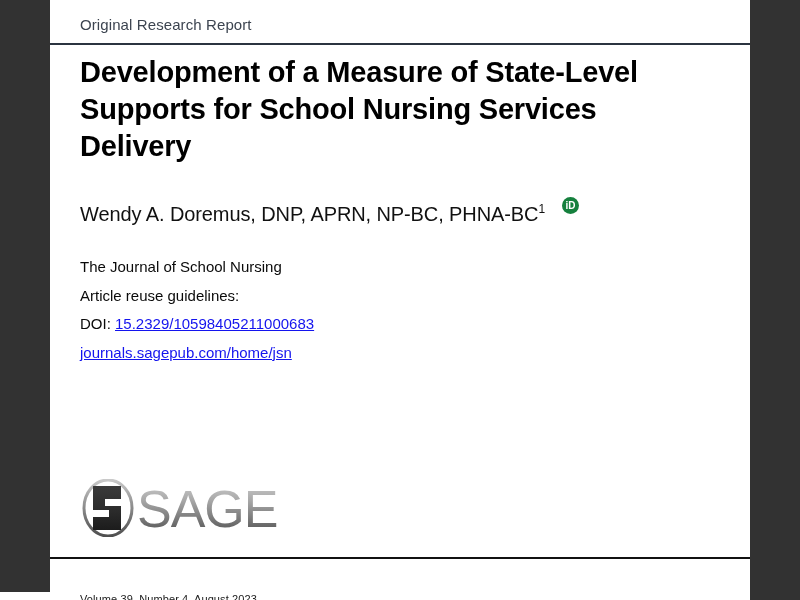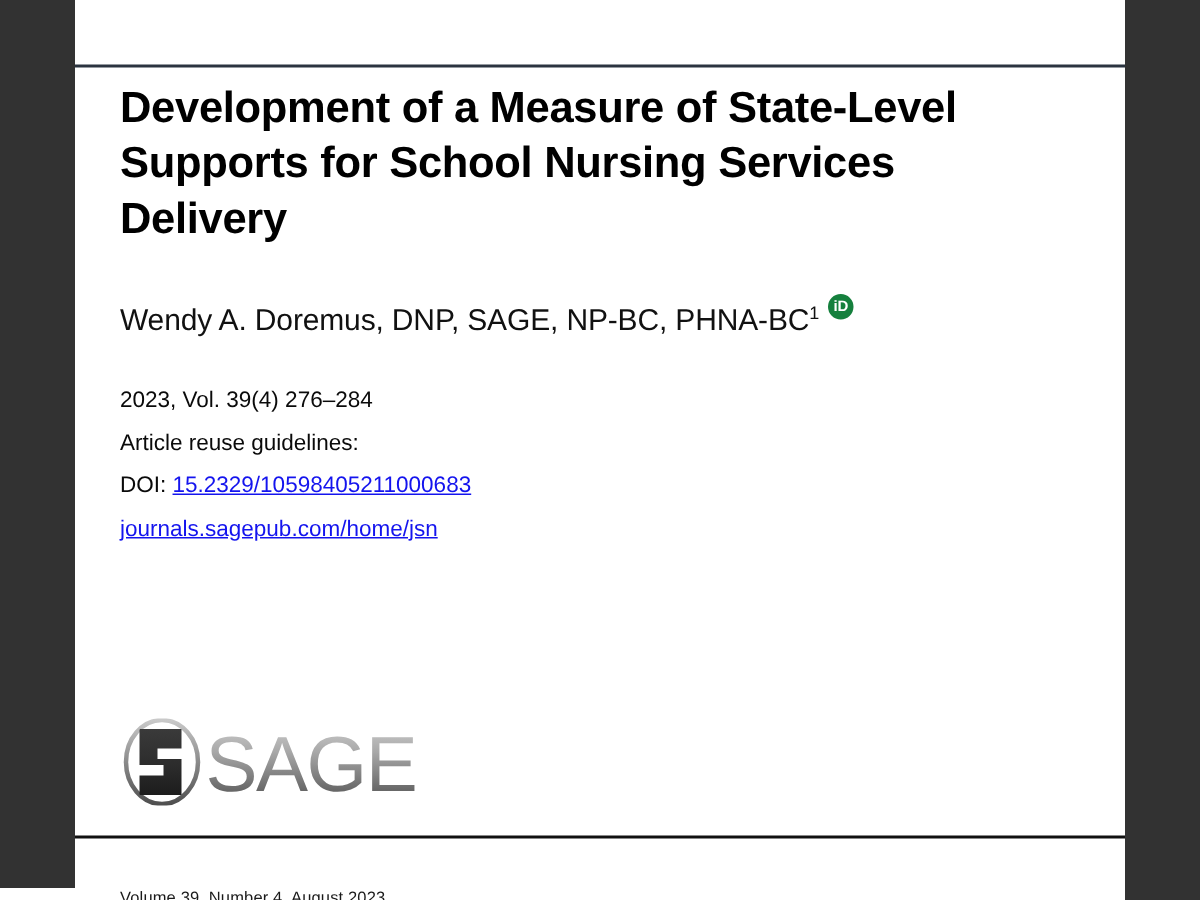--- a/index.html
+++ b/index.html
@@ -93,21 +93,21 @@
     line-height: 0;
   }
   .orcid-icon {
     display: inline-block;
     width: 17px;
     height: 17px;
     border-radius: 50%;
     background: #15803d;
     position: relative;
     top: -7px;
-    margin-left: 6px;
+    margin-left: 17px;
     vertical-align: baseline;
   }
   .orcid-icon .orcid-text {
     position: absolute;
     left: 0;
     right: 0;
     top: 0;
     bottom: 0;
     color: #ffffff;
     font-size: 10px;
@@ -165,28 +165,29 @@
   }
 </style>
 </head>
 <body>
 
 <div id="viewer-gutter-left"></div>
 <div id="viewer-gutter-right"></div>
 
 <div id="article-page">
 
+  <div class="running-head">Original Research Report</div>
   <div class="header-rule"></div>
 
   <h1 class="article-title">Development of a Measure of State-Level Supports for School Nursing Services Delivery</h1>
 
-  <div class="author-line"><span>Wendy A. Doremus, DNP, SAGE, NP-BC, PHNA-BC</span><span class="affil-marker">1</span><span class="orcid-icon"><span class="orcid-text">iD</span></span></div>
+  <div class="author-line"><span>Wendy A. Doremus, DNP, APRN, NP-BC, PHNA-BC</span><span class="affil-marker">1</span><span class="orcid-icon"><span class="orcid-text">iD</span></span></div>
 
   <div class="meta-block">
-    <div class="meta-line">2023, Vol. 39(4) 276–284</div>
+    <div class="meta-line">The Journal of School Nursing</div>
     <div class="meta-line">Article reuse guidelines:</div>
     <div class="meta-line"><span>DOI:</span> <span class="meta-link">15.2329/10598405211000683</span></div>
     <div class="meta-line"><span class="meta-link">journals.sagepub.com/home/jsn</span></div>
   </div>
 
   <svg id="sage-logo" viewBox="0 0 232 58">
     <defs>
       <linearGradient id="wordGrad" x1="0" y1="0" x2="0" y2="1">
         <stop offset="0%" stop-color="#cfcfcf"></stop>
         <stop offset="35%" stop-color="#a8a8a8"></stop>

